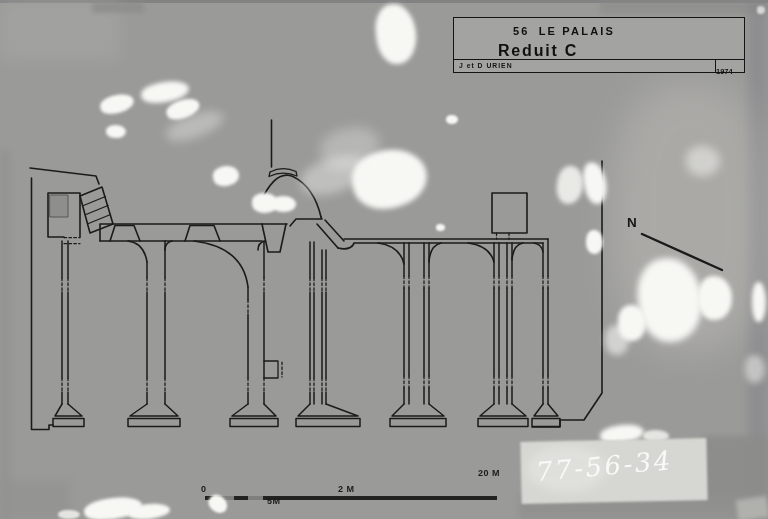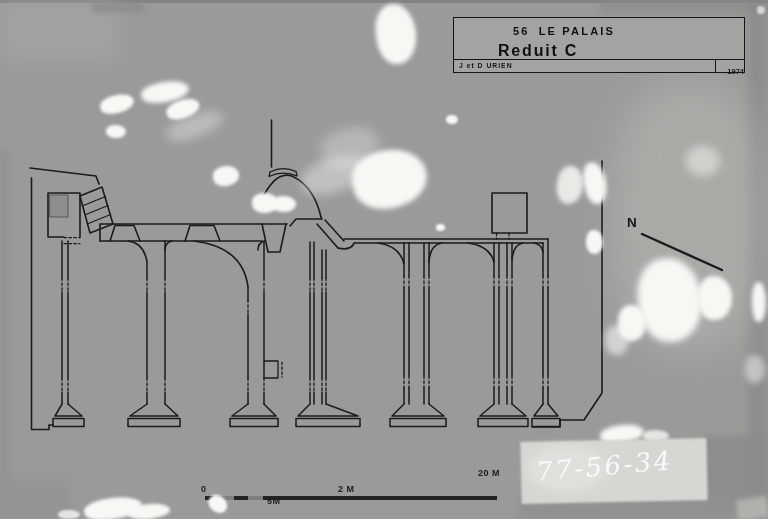--- a/index.html
+++ b/index.html
@@ -16,21 +16,21 @@
       border:1.7px solid #141414;background:#a3a3a1;}
   .tb-line1{position:absolute;left:14px;top:7px;font-size:11px;font-weight:bold;
             letter-spacing:2.2px;color:#101010;}
   .tb-num{margin-right:9px;padding-left:45px;}
   .tb-line2{position:absolute;left:44px;top:24px;font-size:16px;font-weight:bold;
             letter-spacing:1.8px;color:#101010;}
   .tb-bottom{position:absolute;left:0;right:0;bottom:0;height:13px;border-top:1.5px solid #141414;}
   .tb-authors{position:absolute;left:5px;top:2px;font-size:6.8px;font-weight:bold;
               letter-spacing:1px;color:#141414;}
   .tb-yearcell{position:absolute;right:0;top:0;width:29px;height:100%;
-               border-left:1.5px solid #141414;text-align:right;}
+               border-left:1.5px solid #141414;text-align:left;}
   .tb-year{font-size:7.5px;font-weight:bold;color:#141414;line-height:11px;}
   
   .sb{position:absolute;left:205px;top:496px;width:292px;height:3.6px;display:flex;}
   .sb>i{display:block;height:100%;}
   .sb-lab{position:absolute;font-size:9px;font-weight:bold;color:#1c1c1c;letter-spacing:.5px;}
   
   .north{position:absolute;left:627px;top:215px;font-size:13.5px;font-weight:bold;color:#151515;}
   
   .patch{position:absolute;left:521px;top:440px;width:186px;height:62px;background:#d6d6d2;
          transform:rotate(-1.2deg);filter:blur(1px);}

